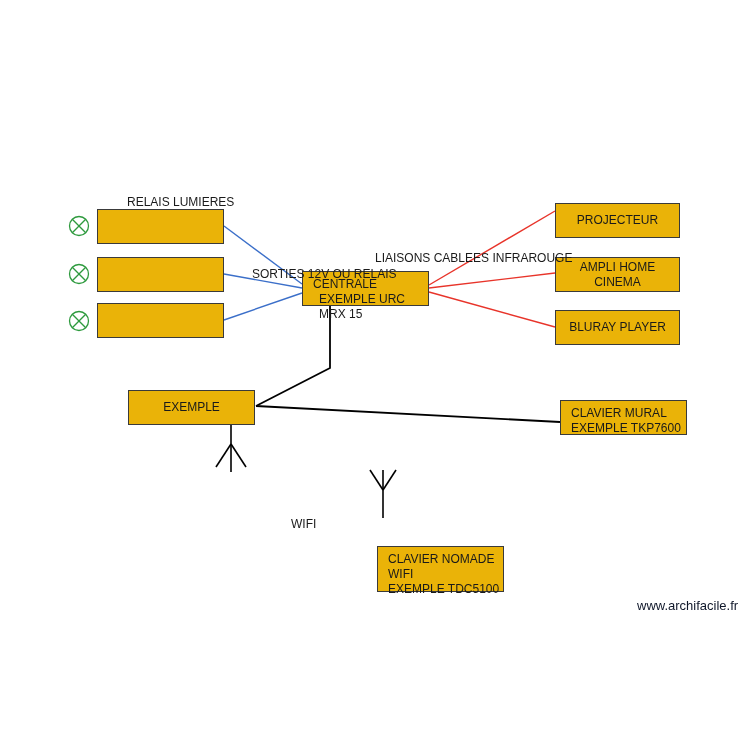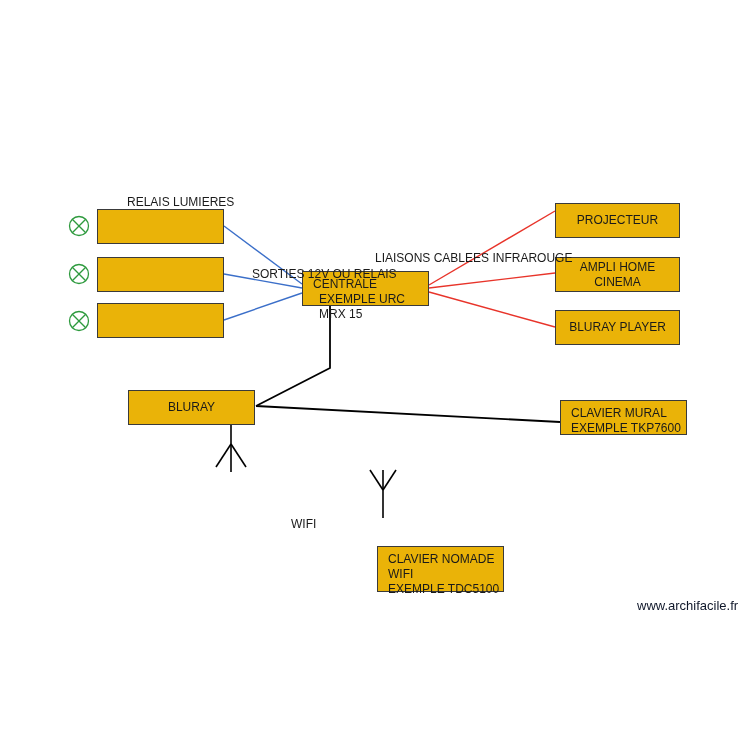--- a/index.html
+++ b/index.html
@@ -130,21 +130,21 @@
     <span>PROJECTEUR</span>
   </div>
   <div class="box" style="left:555px; top:257px; width:125px; height:35px;">
     <span>AMPLI HOME CINEMA</span>
   </div>
   <div class="box" style="left:555px; top:310px; width:125px; height:35px;">
     <span>BLURAY PLAYER</span>
   </div>
 
   <div class="box" style="left:128px; top:390px; width:127px; height:35px;">
-    <span>BLURAY</span>
+    <span>EXEMPLE</span>
   </div>
 
   <div class="box two-line" style="left:560px; top:400px; width:127px; height:35px;">
     <span class="l1">CLAVIER MURAL</span>
     <span class="l2" style="padding-left:0;">EXEMPLE  TKP7600</span>
   </div>
 
   <div class="box two-line" style="left:377px; top:546px; width:127px; height:46px;">
     <span class="l1">CLAVIER NOMADE WIFI</span>
     <span class="l2" style="padding-left:0;">EXEMPLE  TDC5100</span>

